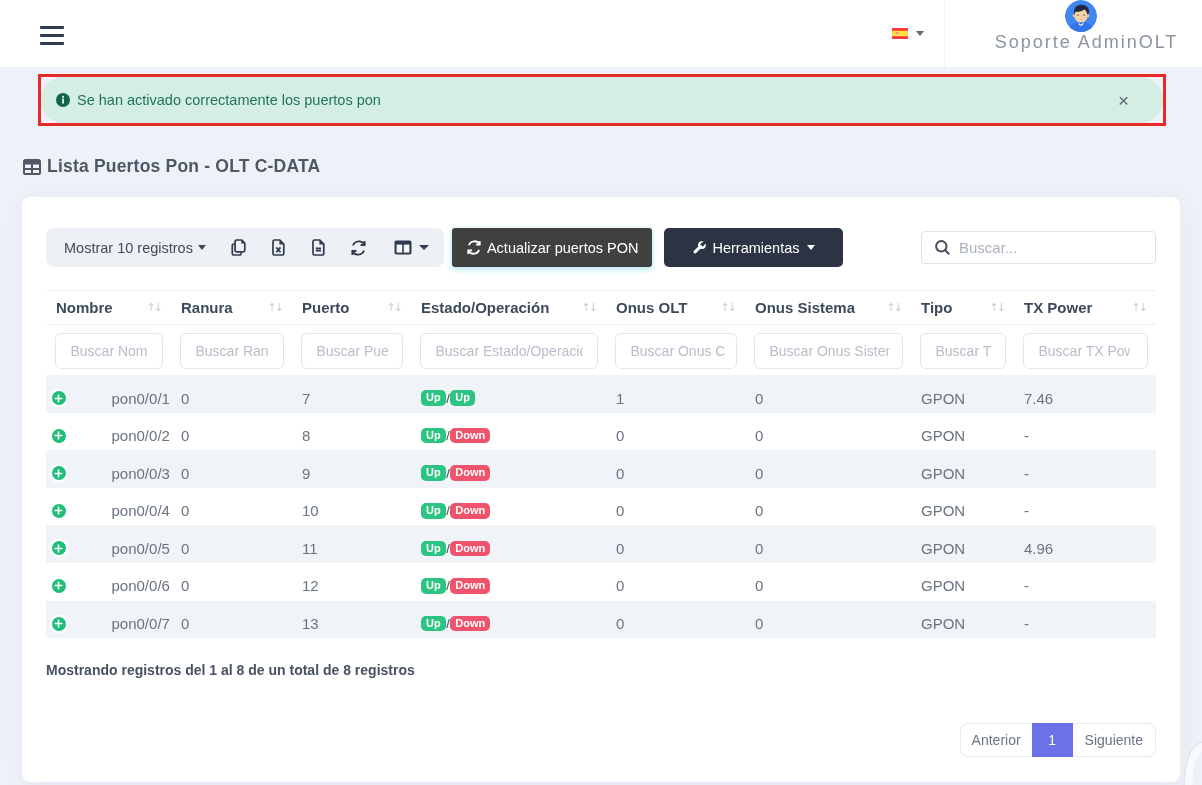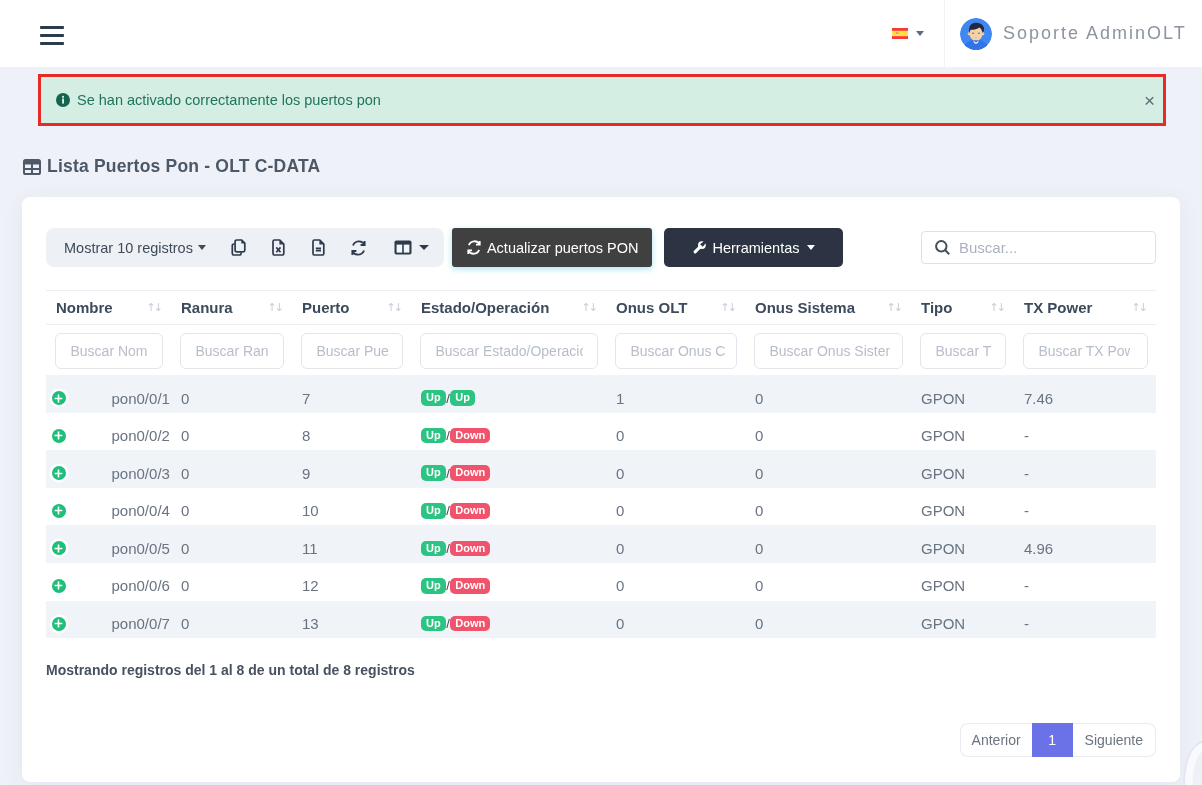--- a/index.html
+++ b/index.html
@@ -14,35 +14,35 @@
   .navbar {
     height:67px; background:#ffffff;
     display:flex; align-items:center;
     padding-left:40px;
   }
   .hamburger { width:24px; cursor:pointer; margin-top:4px; }
   .hamburger span { display:block; width:24px; height:3.6px; background:#2e3a4e; border-radius:1px; margin-bottom:4.4px; }
   .hamburger span:last-child { margin-bottom:0; }
   .navbar-right { margin-left:auto; display:flex; align-items:center; height:67px; }
   .lang-dd { display:flex; align-items:center; gap:8px; cursor:pointer; padding-right:20px; }
-  .user-dd { width:257px; }
+  .user-dd { width:257px;flex-direction:column; }
   .caret { width:0; height:0; border-left:4.5px solid transparent; border-right:4.5px solid transparent; border-top:5px solid #5c6b7c; }
   .nav-divider { width:1px; height:67px; background:#f0f2f6; }
   .user-dd { display:flex; align-items:center; cursor:pointer; padding:0 0 0 15px; height:67px; width:257px; }
   .user-name { color:#8c94a0; font-size:18px; margin-left:11px; letter-spacing:2px; }
   
   .alert-wrap {
     margin:7px 36px 0 38px;
     border:3px solid #e52a28;
   }
   .alert {
     background:#d4eee3;
     display:flex; align-items:center;
-    padding:13px 8px 13px 15px;
-    color:#20745c; font-size:14.5px; line-height:20px;
+    padding:13px 34px 13px 15px;
+    color:#20745c; font-size:14.5px; line-height:20px;border-radius:22px;
   }
   .alert-icon { flex:0 0 auto; margin-right:7px; display:flex; }
   .alert-close { margin-left:auto; color:#5f6b76; font-size:19px; line-height:13px; cursor:pointer; font-weight:400; }
   
   .page-title {
     margin:30px 0 0 23px;
     display:flex; align-items:center;
     font-size:17.5px; font-weight:bold; color:#4c5866;
     letter-spacing:0.2px;
   }

